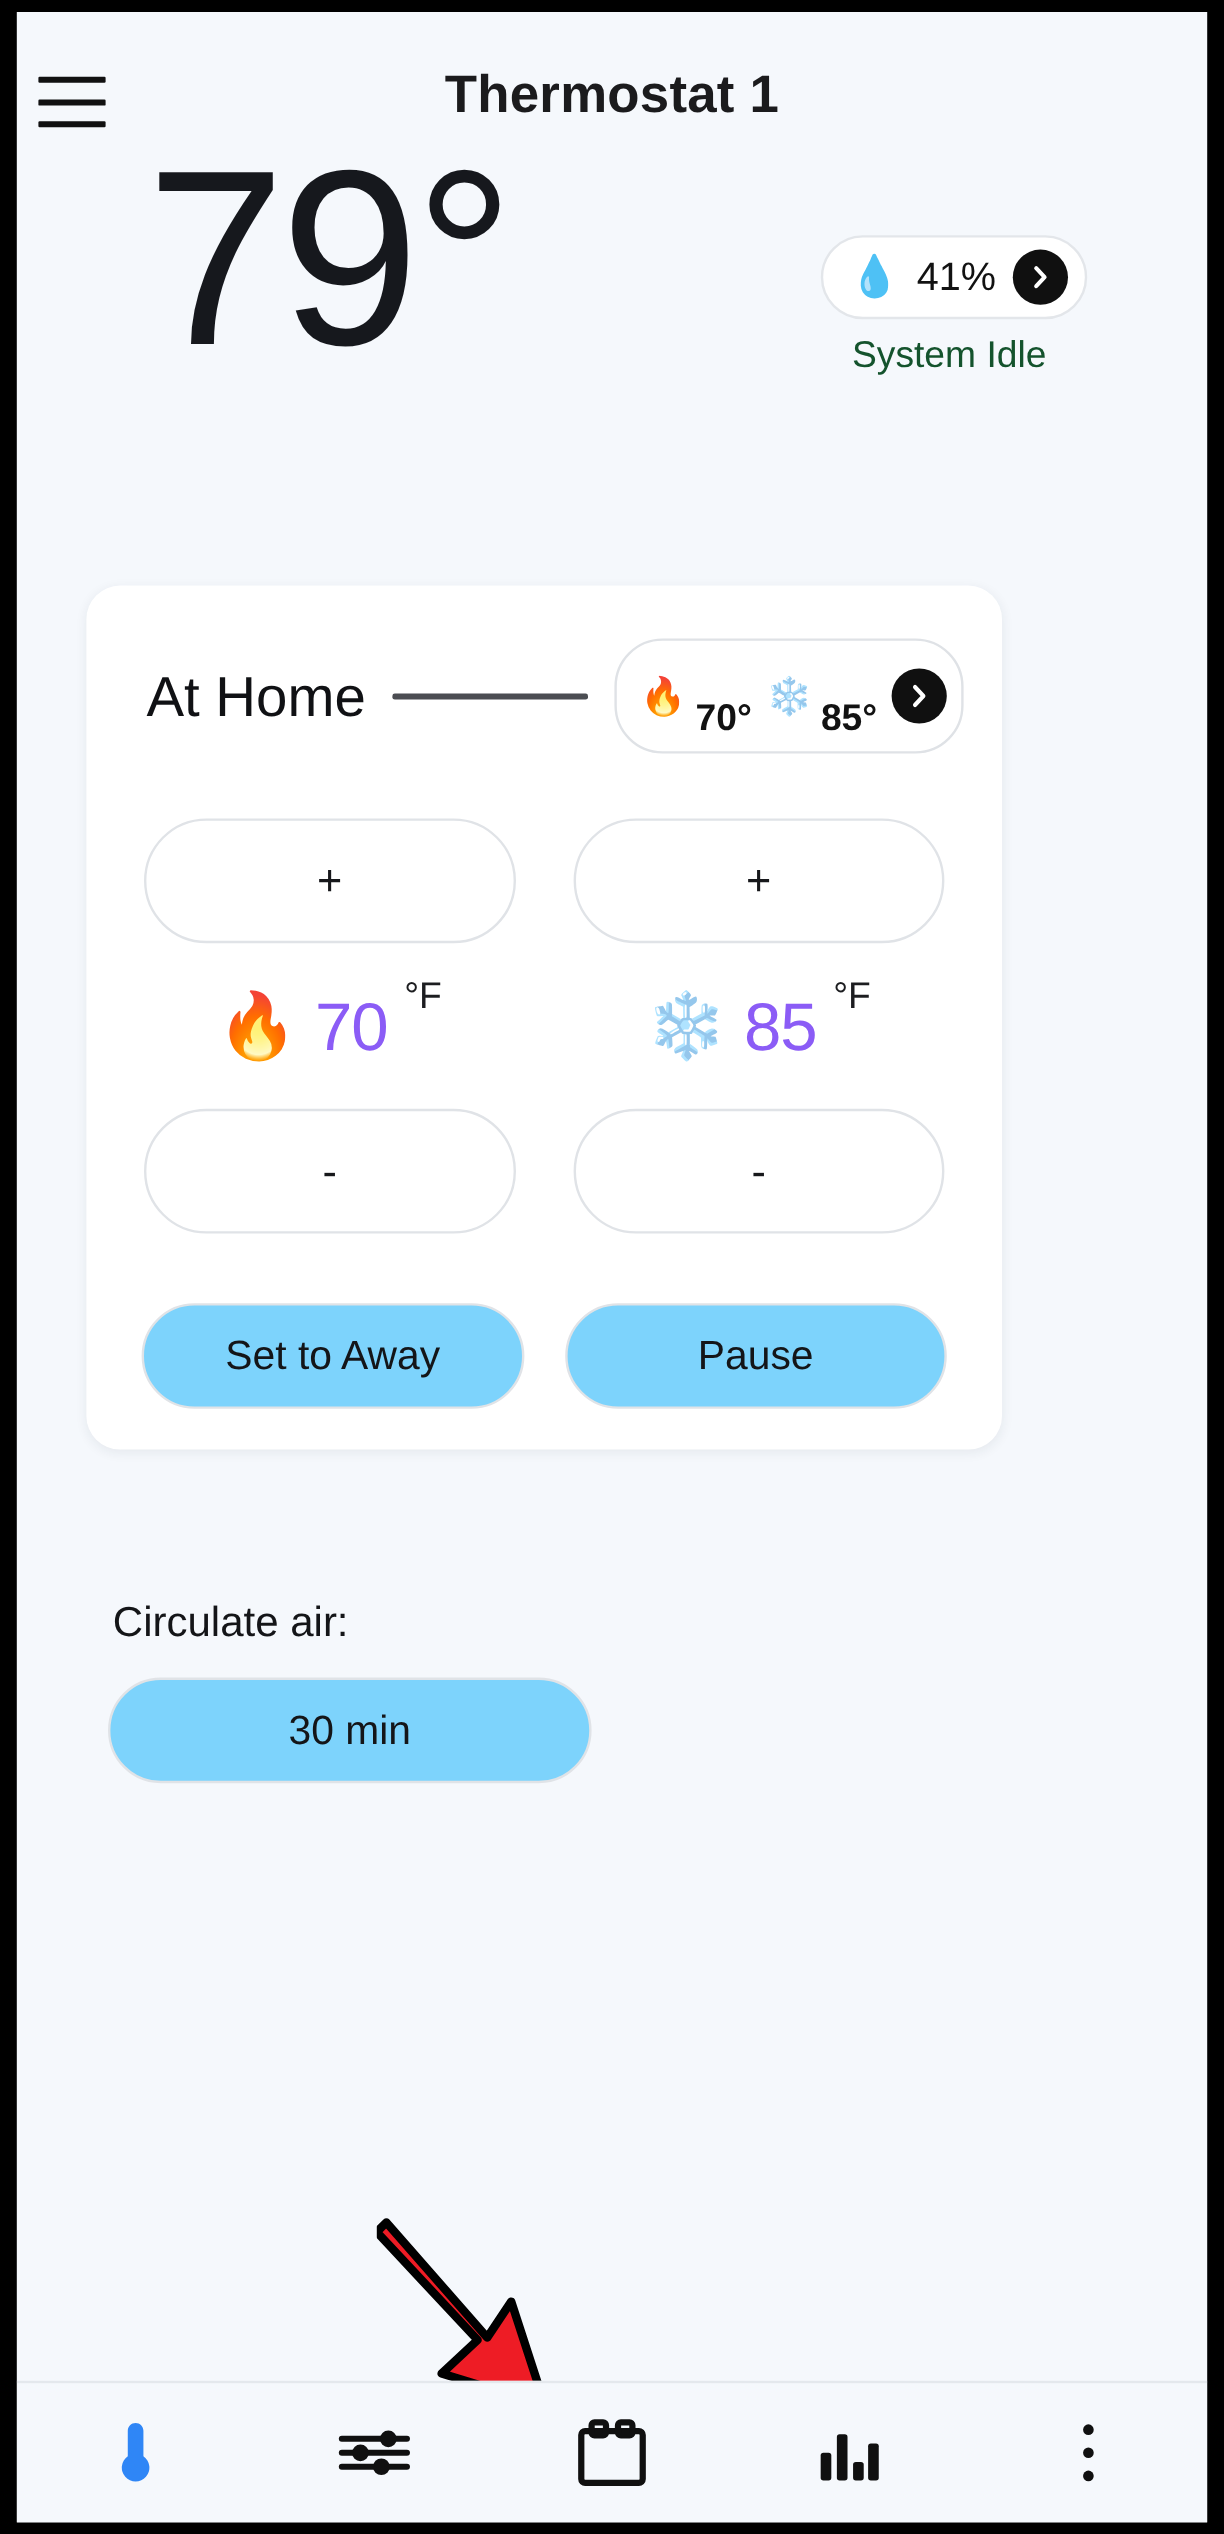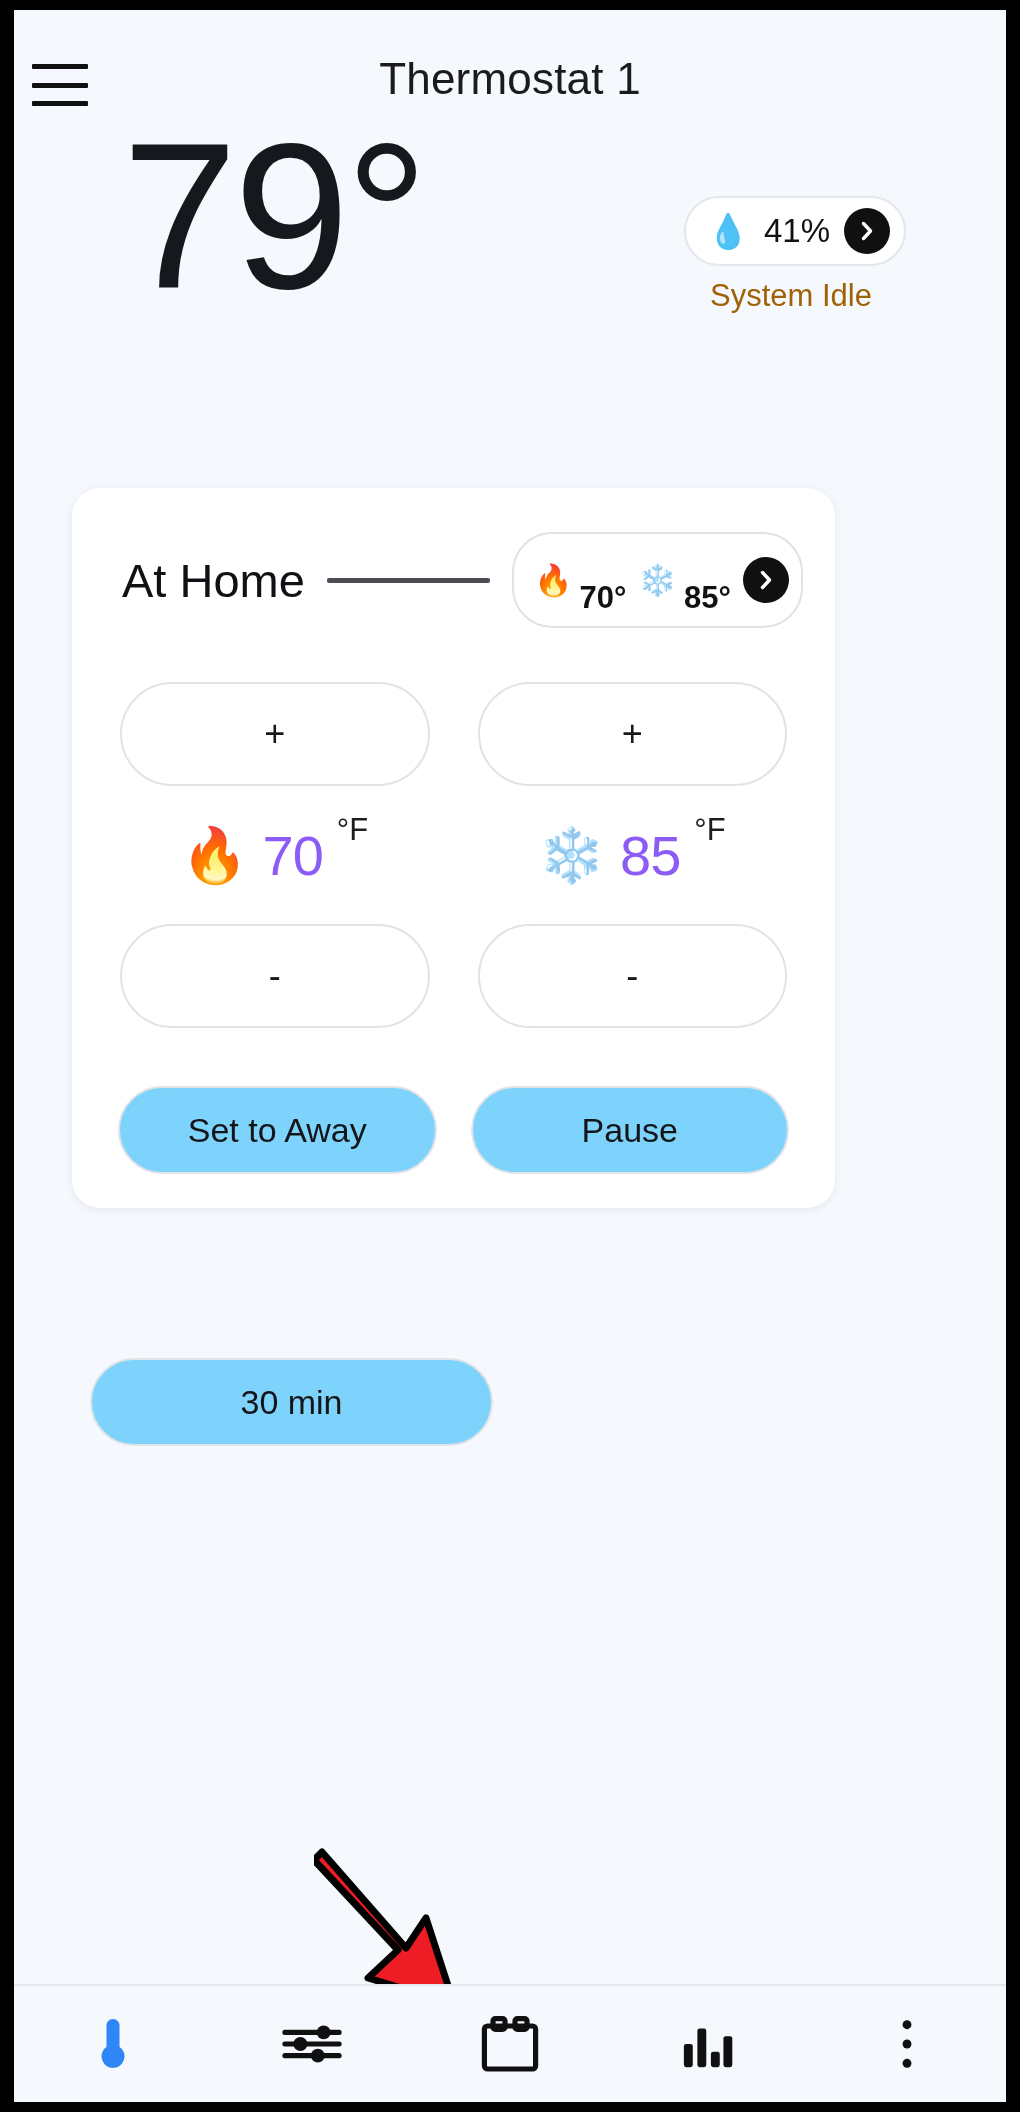--- a/index.html
+++ b/index.html
@@ -30,21 +30,21 @@
   }
   #hamburger span {
     display: block; height: 5px; width: 100%;
     background: #111; border-radius: 1px;
   }
   #apptitle {
     position: absolute;
     left: 0; right: 0; top: 44px;
     text-align: center;
     font-size: 44px;
-    font-weight: 400;
+    font-weight: 700;
     color: #1b1b1d;
     letter-spacing: 0.2px;
   }
 
   
   #hero {
     position: relative;
     height: 250px;
   }
   #bigtemp {
@@ -73,21 +73,21 @@
     background: #101010;
     display: flex; align-items: center; justify-content: center;
     flex: 0 0 auto;
   }
   .arrow-circle svg { width: 24px; height: 24px; }
   #system-status {
     position: absolute;
     right: 100px; top: 128px;
     width: 230px; text-align: center;
     font-size: 31px;
-    color: #a16207;
+    color: #14532d;
   }
 
   
   #card {
     position: absolute;
     left: 58px; top: 478px;
     width: 763px;
     background: #fff;
     border-radius: 28px;
     padding: 30px 28px 34px 28px;
@@ -284,20 +284,21 @@
       <div class="step-btn">-</div>
     </div>
 
     <div id="action-row">
       <div class="action-btn">Set to Away</div>
       <div class="action-btn">Pause</div>
     </div>
   </div>
 
   <div id="circulate">
+    <div id="circulate-label">Circulate air:</div>
     <div id="circulate-row">
       <div class="action-btn">30 min</div>
     </div>
   </div>
 
   <svg id="annot-arrow" viewBox="0 0 200 180">
     <polygon points="8,12 92,108 112,78 140,164 54,138 84,110 0,20" fill="#ee1c25" stroke="#000000" stroke-width="7" stroke-linejoin="round"></polygon>
   </svg>
 
   <div id="bottomnav">

